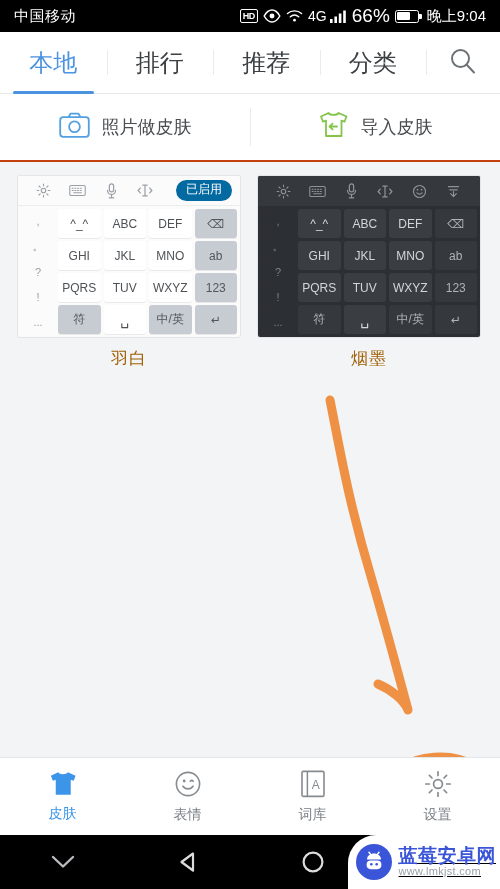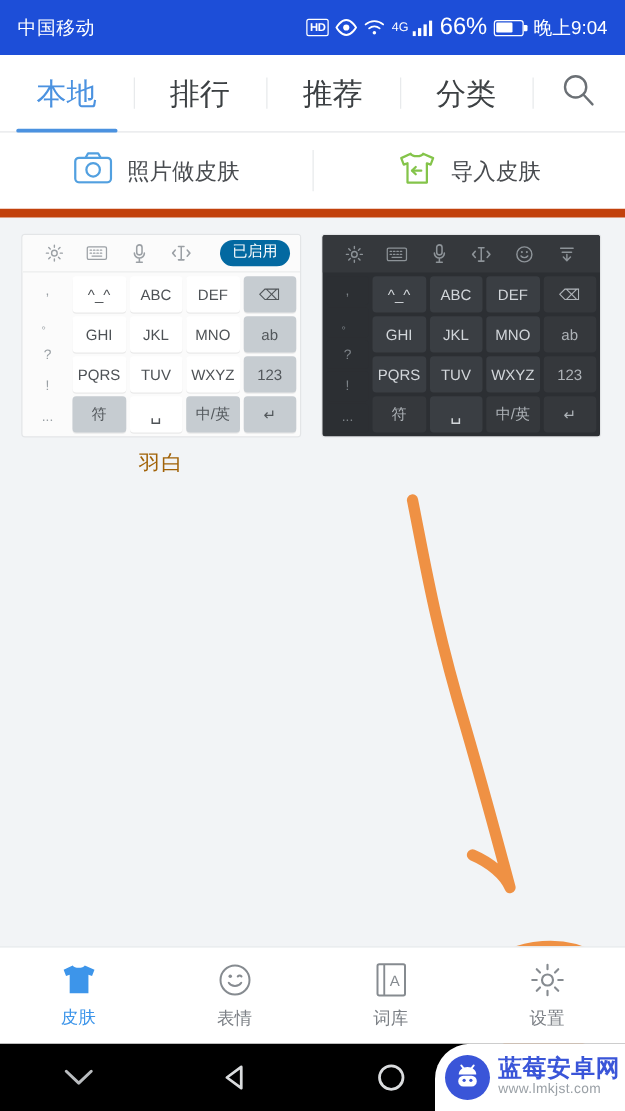--- a/index.html
+++ b/index.html
@@ -10,37 +10,37 @@
     overflow: hidden;
   }
   #app {
     position: relative;
     width: 500px; height: 889px;
     background: #f2f4f6;
   }
 
   
   .statusbar {
-    height: 44px; background: #1d4ed8; color: #fff;
+    height: 32px; background: #000000; color: #fff;
     display: flex; align-items: center;
     padding: 0 14px; font-size: 15px;
   }
   .carrier { letter-spacing: .5px; }
   .status-right {
     margin-left: auto; display: flex; align-items: center; gap: 5px;
     font-size: 15px;
     justify-content: space-between;
   }
   .hd-badge {
     border: 1.6px solid #fff; border-radius: 2px;
     font-size: 9px; font-weight: bold; line-height: 1;
     padding: 1.5px 2px; letter-spacing: -.3px;
   }
   .sb-ico { display: inline-flex; align-items: center; }
-  .net-label { font-size: 10px; vertical-align: super; margin-right: -2px;}
+  .net-label { font-size: 14px; vertical-align: super; margin-right: -2px;}
   .pct { font-size: 19px; margin-left: 1px; }
   .battery {
     width: 24px; height: 13px; border: 1.6px solid #fff; border-radius: 2.5px;
     position: relative; display: inline-block; padding: 1.5px;
   }
   .battery::after {
     content: ""; position: absolute; right: -4px; top: 3.5px;
     width: 2.5px; height: 5px; background: #fff; border-radius: 0 1px 1px 0;
   }
   .battery > i { display: block; height: 100%; width: 66%; background: #fff; border-radius: 1px;}
@@ -68,21 +68,21 @@
   }
   .tab-search { flex: 0 0 74px; display:flex; align-items:center; justify-content:center; position: relative;}
   .tab-search::before {
     content: ""; position: absolute; left: 0; top: 18px; bottom: 18px;
     width: 1px; background: #e8eaec;
   }
 
   
   .actionbar {
     height: 68px; background: #fff; display: flex;
-    border-bottom: 7px solid #c2410c;
+    border-bottom: 2px solid #c2410c;
   }
   .action {
     flex: 1; display: flex; align-items: center; justify-content: center;
     gap: 12px; font-size: 18px; color: #494c50; position: relative;
   }
   .action + .action::before {
     content: ""; position: absolute; left: 0; top: 14px; bottom: 14px;
     width: 1px; background: #e8eaec;
   }
 
@@ -159,21 +159,21 @@
   .watermark {
     position: absolute; right: 0; bottom: 0;
     height: 54px; display: flex; align-items: center; gap: 7px;
     padding-left: 8px; padding-right: 4px;
     background: #fff; border-top-left-radius: 28px;
   }
   .wm-logo {
     width: 36px; height: 36px; border-radius: 50%;
     background: #3a55d8; display: flex; align-items: center; justify-content: center;
   }
-  .wm-text { display: flex; flex-direction: column; line-height: 1.05; }
+  .wm-text { display: flex; flex-direction: column; line-height: 1.05; text-decoration: underline; }
   .wm-main { font-size: 19px; font-weight: bold; color: #3a55d8; letter-spacing: .5px;}
   .wm-sub { font-size: 11px; color: #9aa0a6; letter-spacing: .3px;}
 </style>
 </head>
 <body>
 
 <div id="app">
 
   <div class="statusbar">
     <span class="carrier">中国移动</span>
@@ -380,20 +380,21 @@
             <div class="key">TUV</div>
             <div class="key">WXYZ</div>
             <div class="key fn">123</div>
             <div class="key fn">符</div>
             <div class="key sp">␣</div>
             <div class="key fn">中/英</div>
             <div class="key fn">↵</div>
           </div>
         </div>
       </div>
+      <div class="skin-name">烟墨</div>
     </div>
   </div>
 
   <svg class="annot" viewBox="0 0 500 889">
     <path d="M330 400 C 340 450, 348 500, 372 580 C 388 635, 400 680, 408 710 C 404 700, 392 690, 378 684" fill="none" stroke="#ef9144" stroke-width="9" stroke-linecap="round" stroke-linejoin="round"></path>
     <ellipse cx="437" cy="797" rx="57" ry="40" fill="none" stroke="#ef9144" stroke-width="8.5" transform="rotate(-4 437 797)"></ellipse>
   </svg>
 
   <div class="bottomnav">
     <div class="nav-item active">

